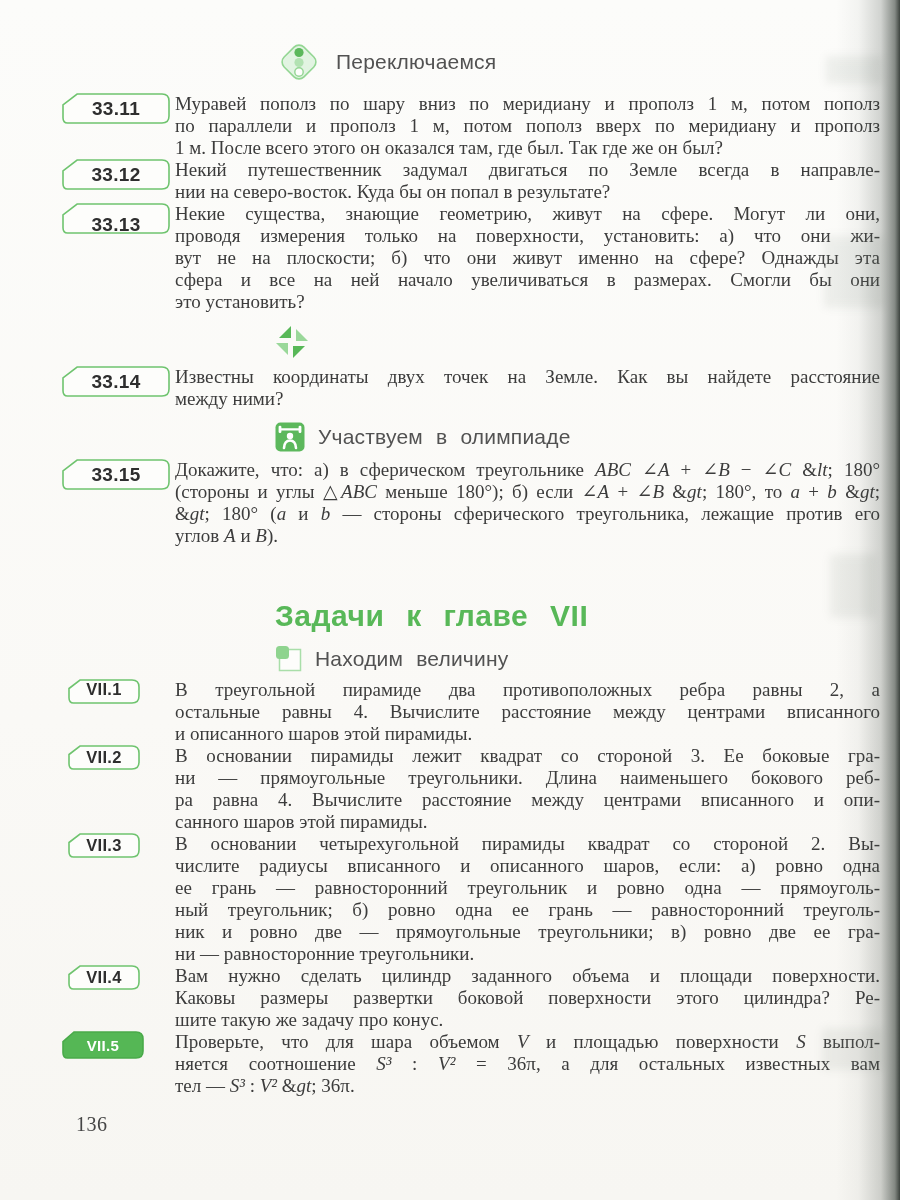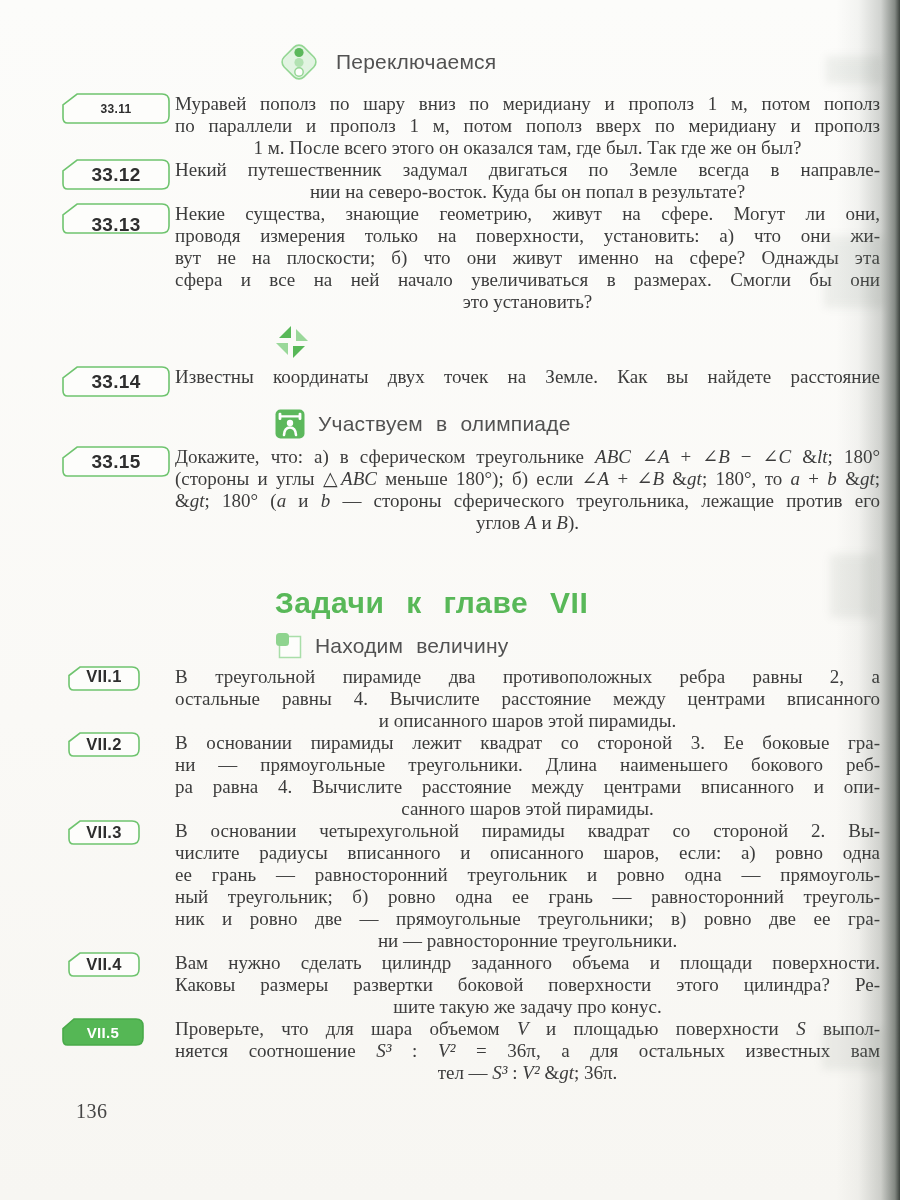--- a/index.html
+++ b/index.html
@@ -38,21 +38,21 @@
   .badge.filled path{fill:#55b755;stroke:#49aa49;}
   .badge .badge-num{
     position:absolute;inset:0;display:flex;align-items:center;justify-content:center;
     font-family:"Liberation Sans","DejaVu Sans",sans-serif;font-weight:bold;
     color:#2e2e2e;letter-spacing:.3px;
   }
   .badge.filled .badge-num{color:#ffffff;}
   .badge.small{margin-left:6px;}
   .prob-text{width:705px;flex:none;font-size:19px;line-height:22px;color:#3c3c3c;}
   .pline{text-align:justify;text-align-last:justify;}
-  .pline.last{text-align:center;text-align-last:auto;}
+  .pline.last{text-align:left;text-align-last:auto;}
   .pline i{font-style:italic;}
   
   .page-number{margin:16px 0 0 14px;font-size:20px;color:#454545;letter-spacing:.5px;}
   
   .edge-shadow{
     position:absolute;top:0;right:0;width:64px;height:100%;pointer-events:none;
     background:linear-gradient(to right,
       rgba(70,80,72,0) 0%,
       rgba(70,80,72,0.05) 35%,
       rgba(55,65,58,0.22) 70%,
@@ -76,21 +76,21 @@
     </svg>
         </span>
         <span class="sec-label">Переключаемся</span>
       </div>
       <div class="prob-row">
         <div class="badge-col">
           <div class="badge " style="width: 108px; height: 31px;">
             <svg width="108" height="31" viewBox="0 0 108 31">
               <path d="M 15.120000000000001 1 H 100 Q 107 1 107 8 V 23 Q 107 30 100 30 H 5.5 Q 1 30 1 24.75 V 11.78 Z"></path>
             </svg>
-            <span class="badge-num" style="font-size: 12px;">33.11</span>
+            <span class="badge-num" style="font-size: 19px;">33.11</span>
           </div>
         </div>
         <div class="prob-text">
           <div class="pline">Муравей пополз по шару вниз по меридиану и прополз 1 м, потом пополз</div>
           <div class="pline">по параллели и прополз 1 м, потом пополз вверх по меридиану и прополз</div>
           <div class="pline last">1 м. После всего этого он оказался там, где был. Так где же он был?</div>
         </div>
       </div>
       <div class="prob-row">
         <div class="badge-col">
@@ -137,20 +137,21 @@
         <div class="badge-col">
           <div class="badge " style="width: 108px; height: 31px;">
             <svg width="108" height="31" viewBox="0 0 108 31">
               <path d="M 15.120000000000001 1 H 100 Q 107 1 107 8 V 23 Q 107 30 100 30 H 5.5 Q 1 30 1 24.75 V 11.78 Z"></path>
             </svg>
             <span class="badge-num" style="font-size: 19px;">33.14</span>
           </div>
         </div>
         <div class="prob-text">
           <div class="pline">Известны координаты двух точек на Земле. Как вы найдете расстояние</div>
+          <div class="pline last">между ними?</div>
         </div>
       </div>
       <div class="sec-header">
         <span class="icon-wrap">
           <svg width="30" height="30" viewBox="0 0 30 30">
       <rect x="0.5" y="0.5" width="29" height="29" rx="5" fill="#5cb85c"></rect>
       <rect x="5" y="6.2" width="20" height="2.4" rx="1" fill="#ffffff"></rect>
       <rect x="3.6" y="3.8" width="2.8" height="7.2" rx="1.2" fill="#ffffff"></rect>
       <rect x="23.6" y="3.8" width="2.8" height="7.2" rx="1.2" fill="#ffffff"></rect>
       <circle cx="15" cy="14" r="3.2" fill="#ffffff"></circle>

